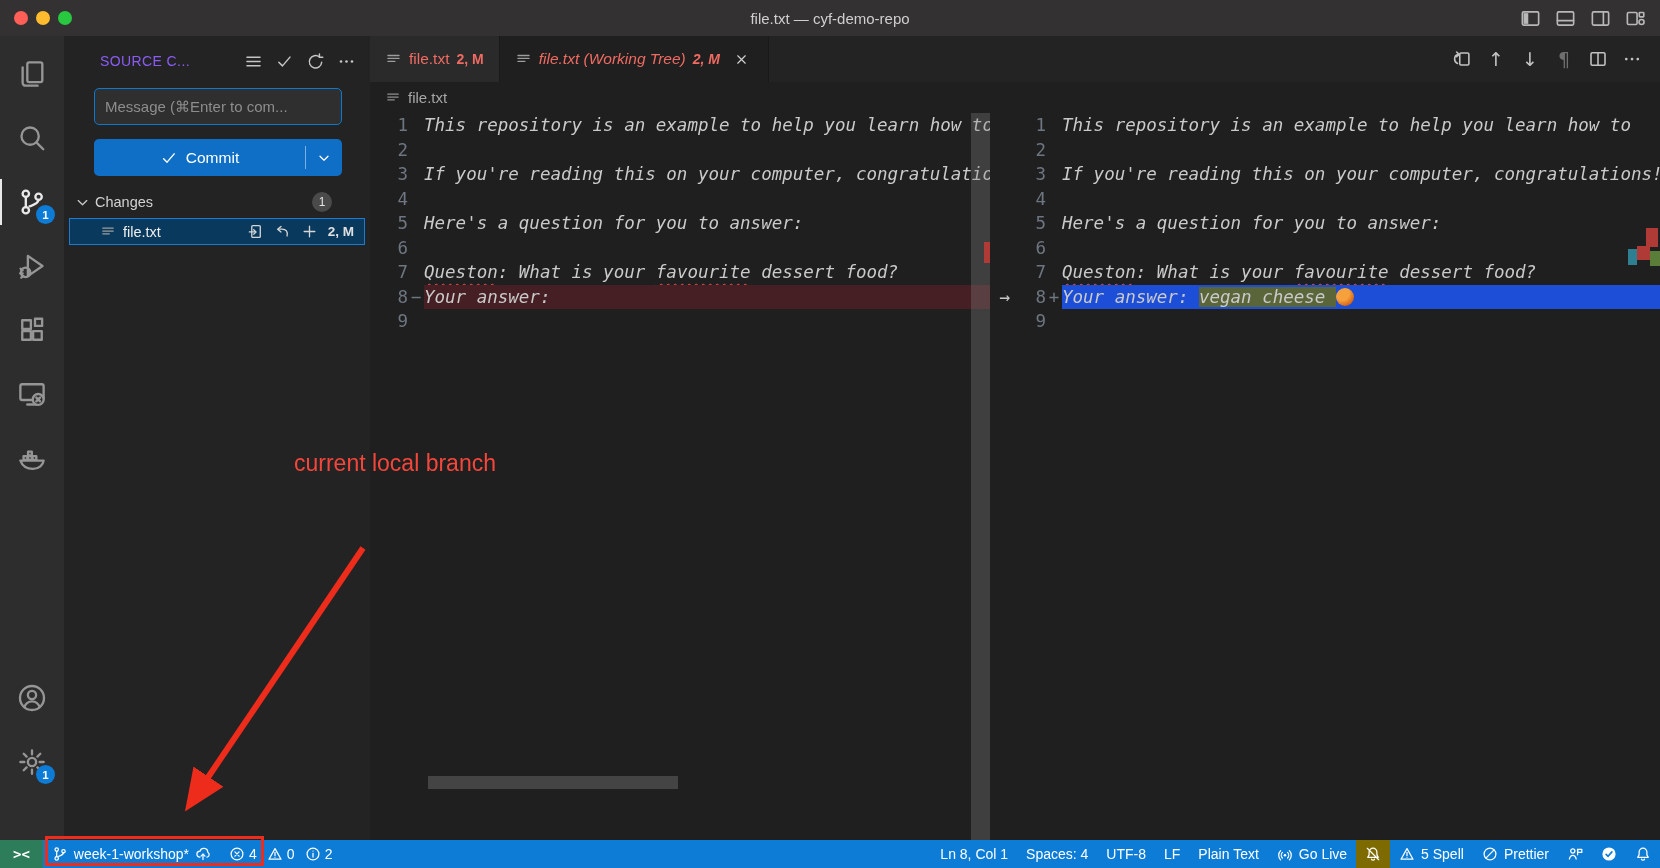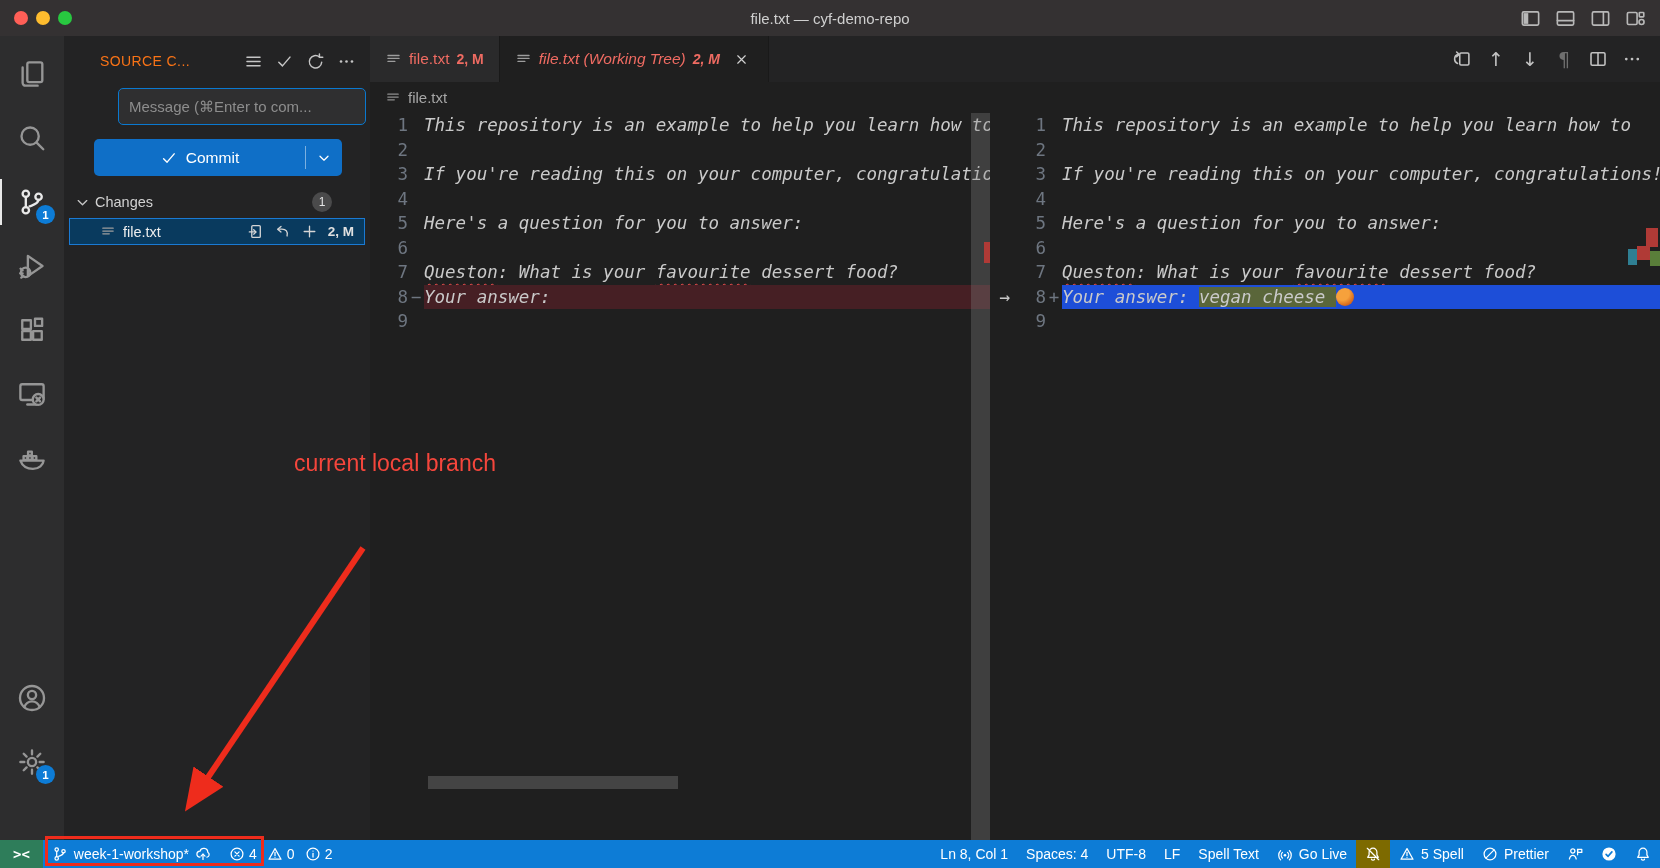--- a/index.html
+++ b/index.html
@@ -22,26 +22,26 @@
   .acol.bottom{padding-bottom:46px;}
   .aitem{width:64px;height:64px;display:flex;align-items:center;justify-content:center;position:relative;color:#969696;}
   .aitem.active{color:#e9e9e9;}
   .aitem.active::before{content:"";position:absolute;left:0;top:9px;bottom:9px;width:2px;background:#e9e9e9;}
   .aitem .islot{width:30px;height:30px;}
   .abadge{position:absolute;right:9px;bottom:10px;min-width:19px;height:19px;border-radius:10px;background:#0d7cd6;
     color:#fff;font-size:11.5px;font-weight:bold;display:flex;align-items:center;justify-content:center;}
   
   .sidebar{position:absolute;left:64px;top:36px;width:306px;bottom:28px;background:#232324;}
   .scm-header{position:absolute;left:0;top:10px;width:100%;height:30px;display:flex;align-items:center;padding:0 14px 0 36px;}
-  .scm-title{font-size:14px;letter-spacing:.4px;color:#f97316;white-space:nowrap;}
+  .scm-title{font-size:14px;letter-spacing:.4px;color:#8b5cf6;white-space:nowrap;}
   .scm-hicons{margin-left:auto;display:flex;gap:12px;}
   .scm-hicons .islot{width:19px;height:19px;color:#c5c5c5;}
   .scm-input{position:absolute;left:30px;top:52px;width:248px;height:37px;}
   .scm-input input{width:100%;height:100%;background:#2f2f30;border:1px solid #0a79d0;border-radius:5px;
-    color:#bbbbbb;font-size:15px;padding:0 10px;font-family:"Liberation Sans",sans-serif;outline:none;margin-left:24px;}
+    color:#bbbbbb;font-size:15px;padding:0 10px;font-family:"Liberation Sans",sans-serif;outline:none;}
   .scm-input input::placeholder{color:#8d8d8d;}
   .commit-btn{position:absolute;left:30px;top:103px;width:248px;height:37px;background:#0f6fc7;border-radius:5px;
     display:flex;align-items:center;color:#ffffff;font-size:15.5px;}
   .commit-main{flex:1;display:flex;align-items:center;justify-content:center;gap:8px;}
   .commit-btn .islot{width:18px;height:18px;color:#fff;}
   .commit-sep{width:1px;height:23px;background:rgba(255,255,255,.45);}
   .commit-dd{width:36px;display:flex;align-items:center;justify-content:center;}
   .changes-row{position:absolute;left:0;top:152px;width:100%;height:28px;display:flex;align-items:center;
     padding:0 38px 0 10px;font-size:14.5px;color:#d2d2d2;}
   .changes-row .islot{width:17px;height:17px;color:#c5c5c5;margin-right:4px;}
@@ -511,21 +511,21 @@
         <div class="sb-item">
           <span>Spaces: 4</span>
         </div>
         <div class="sb-item">
           <span>UTF-8</span>
         </div>
         <div class="sb-item">
           <span>LF</span>
         </div>
         <div class="sb-item">
-          <span>Spell Text</span>
+          <span>Plain Text</span>
         </div>
         <div class="sb-item">
           <span class="islot">
             <svg viewBox="0 0 16 16" fill="none" stroke="currentColor" stroke-width="1.25" stroke-linecap="round" stroke-linejoin="round">
               <circle cx="8" cy="9.2" r="1.3" fill="currentColor" stroke="none"></circle>
               <path d="M5.4 12a4 4 0 0 1 0-5.6M10.6 6.4a4 4 0 0 1 0 5.6"></path>
               <path d="M3.6 13.8a6.6 6.6 0 0 1 0-9.2M12.4 4.6a6.6 6.6 0 0 1 0 9.2"></path>
             </svg>
           </span>
           <span>Go Live</span>

